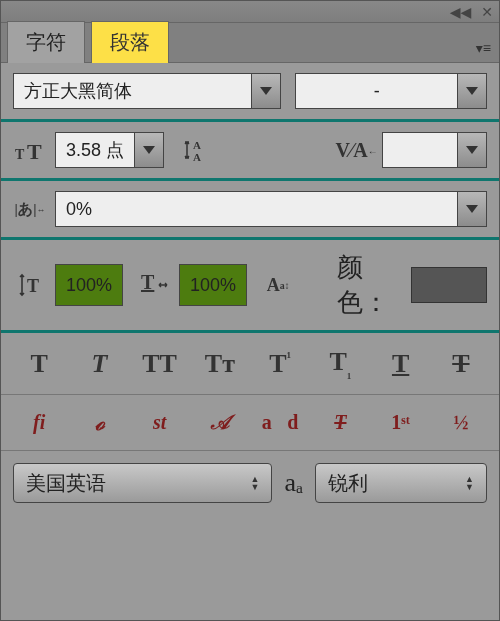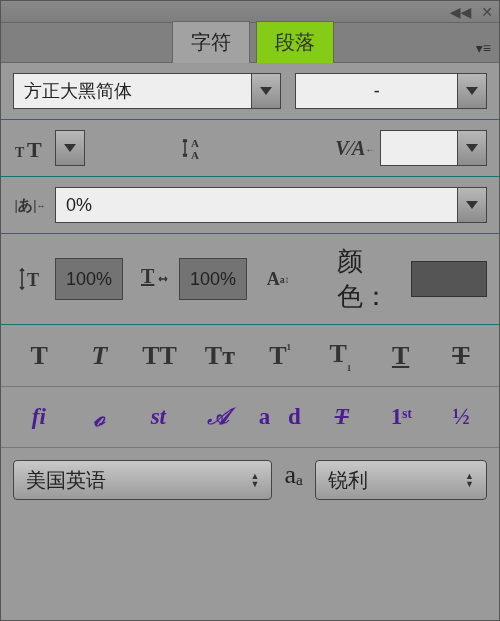--- a/index.html
+++ b/index.html
@@ -29,47 +29,46 @@
     border-bottom: 1px solid #666;
   }
   .titlebar .tb-btn { color: #444; font-size: 14px; cursor: pointer; }
   .tabbar {
     height: 40px;
     background: #808080;
     display: flex;
     align-items: flex-end;
     border-bottom: 1px solid #666;
     position: relative;
-    justify-content: center;
   }
   .tab {
     padding: 7px 18px;
     font-size: 20px;
     background: #a2a2a2;
     border: 1px solid #666;
     border-bottom: none;
     margin-left: 6px;
     cursor: pointer;
     position: relative;
     top: 1px;
   }
   .tab.inactive {
-    background: #84cc16;
+    background: #fde047;
     color: #333;
   }
   .tabmenu {
     position: absolute;
     right: 8px;
     bottom: 6px;
     font-size: 14px;
     color: #333;
     cursor: pointer;
   }
   .section {
-    border-bottom: 1px solid #0f766e;
+    border-bottom: 3px solid #0f766e;
     padding: 10px 12px;
     display: flex;
     flex-wrap: wrap;
     align-items: center;
     gap: 10px 14px;
   }
   .row {
     display: flex;
     align-items: center;
     gap: 8px;
@@ -109,21 +108,21 @@
   .field-btn {
     width: 30px;
     background: linear-gradient(#b8b8b8, #8c8c8c);
     border: 1px solid #444;
     display: flex;
     align-items: center;
     justify-content: center;
     cursor: pointer;
   }
   .small-input {
-    background: #737373;
+    background: #4d7c0f;
     border: 1px solid #444;
     height: 36px;
     padding: 20px 10px;
     font-size: 18px;
     display: flex;
     align-items: center;
   }
   .color-swatch {
     width: 90px;
     height: 36px;
@@ -142,28 +141,28 @@
     font-family: Georgia, "Times New Roman", serif;
     font-size: 26px;
     font-weight: bold;
     color: #333;
     cursor: pointer;
     min-width: 38px;
     text-align: center;
     position: relative;
   }
   .otrow .stylebtn {
-    color: #4c1d95;
+    color: #7f1d1d;
     font-style: italic;
-    font-size: 23px;
+    font-size: 20px;
     font-family: Liberation Serif, serif;
   }
   .bottomrow {
     display: flex;
-    align-items: flex-start;
+    align-items: center;
     gap: 12px;
     padding: 12px;
   }
   .select {
     display: flex;
     align-items: center;
     background: linear-gradient(#c8c8c8, #9a9a9a);
     border: 1px solid #444;
     border-radius: 4px;
     height: 40px;
@@ -216,37 +215,38 @@
 
   <div class="section">
     <div class="row half">
       <span class="icon">
         <svg width="30" height="26" viewBox="0 0 30 26">
             <text x="0" y="22" font-size="14" font-family="Georgia" fill="#333">T</text>
             <text x="12" y="22" font-size="22" font-family="Georgia" fill="#333">T</text>
           </svg>
       </span>
       <div class="field">
+        <div class="field-text">3.58 点</div>
         <div class="field-btn">
             <div class="tri-down"></div>
           </div>
       </div>
     </div>
     <div class="row half">
       <span class="icon">
         <svg width="28" height="28" viewBox="0 0 28 28">
             <path d="M4 6h4M4 22h4M6 6v16M4 8l2-2 2 2M4 20l2 2 2-2" stroke="#333" stroke-width="1.5" fill="none"></path>
             <text x="12" y="13" font-size="11" font-family="Georgia" fill="#333">A</text>
             <text x="12" y="25" font-size="11" font-family="Georgia" fill="#333">A</text>
           </svg>
       </span>
     </div>
 
     <div class="row half">
-      <span class="icon" style="font-style:italic">V⁄A<sub style="font-size:10px">←</sub></span>
+      <span class="icon" style="">V⁄A<sub style="font-size:10px">←</sub></span>
       <div class="field">
         <div class="field-text"></div>
         <div class="field-btn">
             <div class="tri-down"></div>
           </div>
       </div>
     </div>
   </div>
 
   <div class="section">

